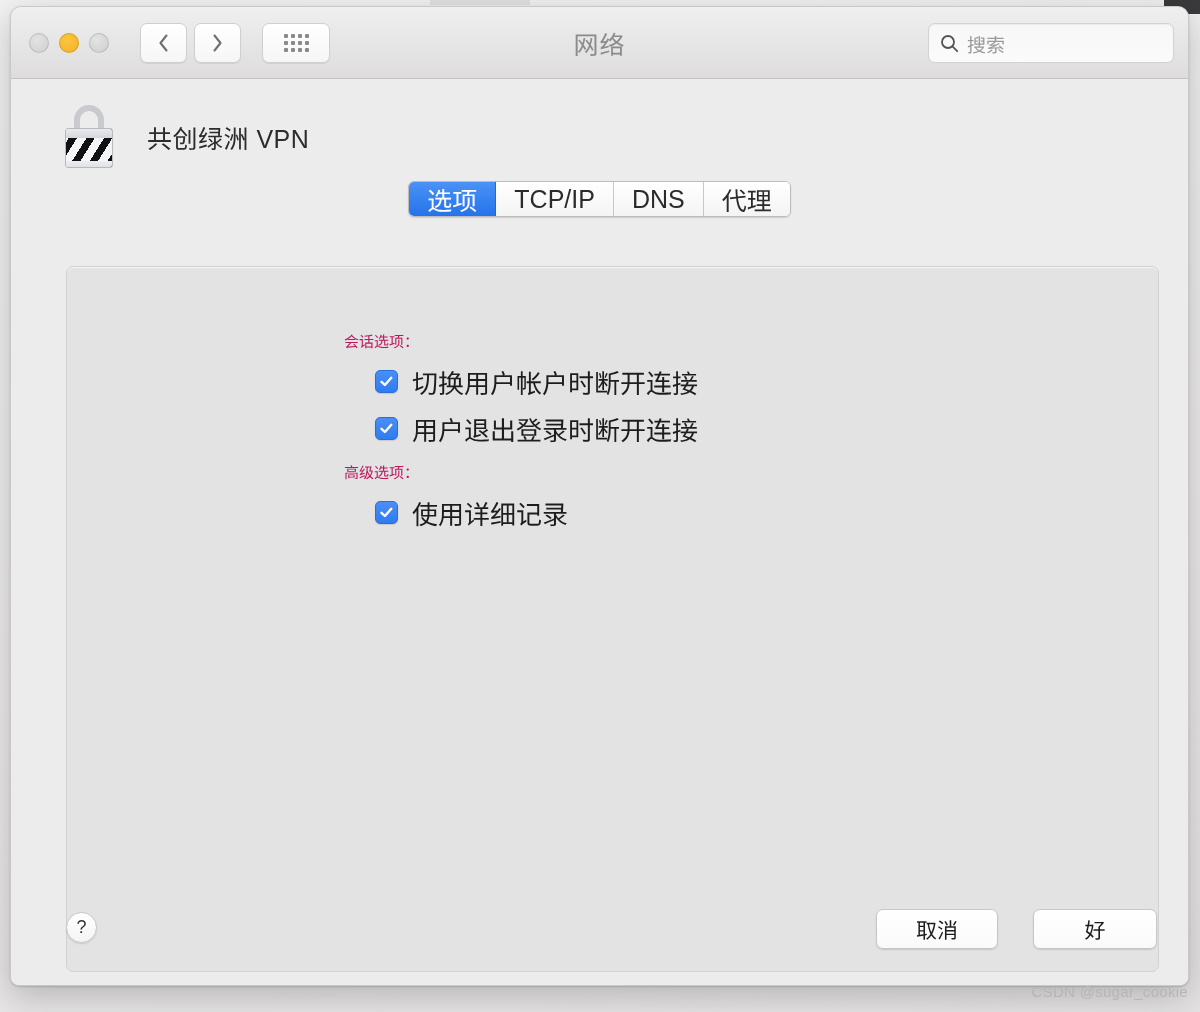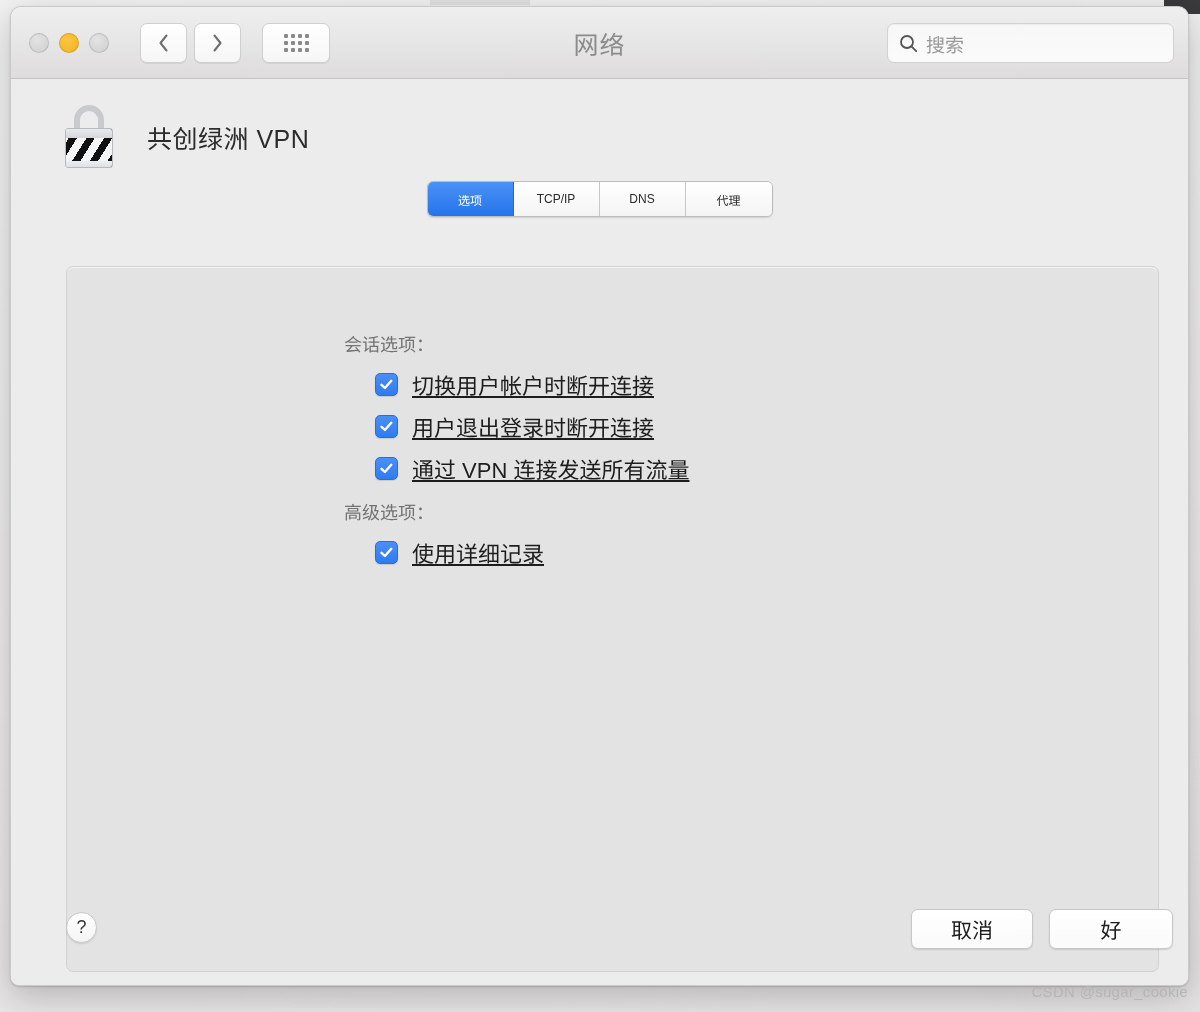--- a/index.html
+++ b/index.html
@@ -96,21 +96,21 @@
     text-align: center;
     font-size: 25px;
     color: #8b8b8b;
     letter-spacing: 1px;
     pointer-events: none;
   }
 
   .searchbox {
     position: absolute;
     right: 14px; top: 16px;
-    width: 287px; height: 40px;
+    width: 246px; height: 40px;
     background: linear-gradient(to bottom, #f7f7f7, #fbfbfb);
     border: 1px solid #d3d1d1;
     border-radius: 7px;
     display: flex; align-items: center;
     padding: 0 11px;
     box-shadow: inset 0 1px 1px rgba(0,0,0,.04);
   }
   .search-ico { width: 19px; height: 19px; margin-right: 8px; flex: none; }
   .search-ico circle { fill: none; stroke: #545454; stroke-width: 1.8; }
   .search-ico line { stroke: #545454; stroke-width: 1.8; stroke-linecap: round; }
@@ -177,21 +177,21 @@
     display: flex;
     border: 1px solid #bcbcbc;
     border-radius: 6px;
     overflow: hidden;
     box-shadow: 0 1px 1.5px rgba(0,0,0,.12);
     background: #fff;
     height: 36px;
   }
   .tab {
     display: flex; align-items: center; justify-content: center;
-    font-size: 12px;
+    font-size: 25px;
     color: #2b2b2b;
     padding: 0 18px;
     background: linear-gradient(to bottom, #ffffff, #f4f4f4);
     border-right: 1px solid #c8c8c8;
     cursor: default;
     min-width: 86px;
   }
   .tab:last-child { border-right: none; }
   .tab.active {
     background: linear-gradient(to bottom, #4a92f5 0%, #2573ec 100%);
@@ -205,43 +205,43 @@
     left: 55px; top: 187px;
     width: 1093px; height: 706px;
     background: #e3e3e3;
     border: 1px solid #d2d2d2;
     border-radius: 7px;
     box-shadow: inset 0 1px 0 rgba(255,255,255,.65);
   }
 
   .opts { padding: 63px 0 0 277px; }
   .group-label {
-    font-size: 18px;
-    color: #737373;
+    font-size: 15px;
+    color: #be185d;
     margin-bottom: 12px;
   }
   .group-label.second { margin-top: 14px; }
   .cb-row {
     display: flex; align-items: center;
     margin-left: 31px;
     margin-bottom: 10px;
     cursor: default;
   }
   .cb {
     width: 23px; height: 23px; flex: none;
     border-radius: 5px;
     background: linear-gradient(to bottom, #4b8ff6, #2f7bf0);
     border: 1px solid #2a6fd8;
     box-shadow: 0 1px 1px rgba(0,0,0,.12);
     display: flex; align-items: center; justify-content: center;
     margin-right: 14px;
   }
   .cb svg { width: 15px; height: 15px; }
   .cb path { stroke: #fff; stroke-width: 2.4; fill: none; stroke-linecap: round; stroke-linejoin: round; }
-  .cb-label { font-size: 22px; color: #1d1d1d; white-space: nowrap; text-decoration: underline; }
+  .cb-label { font-size: 26px; color: #1d1d1d; white-space: nowrap; }
 
   
   .footer {
     position: absolute;
     left: 0; right: 0; bottom: 0;
     height: 86px;
   }
   .help-btn {
     position: absolute;
     left: 55px; top: 12px;
@@ -249,22 +249,22 @@
     border-radius: 50%;
     background: linear-gradient(to bottom, #ffffff, #f4f4f4);
     border: 1px solid #c9c9c9;
     box-shadow: 0 1px 1.5px rgba(0,0,0,.12);
     display: flex; align-items: center; justify-content: center;
     font-size: 18px; color: #333;
     cursor: default;
   }
   .btn-row {
     position: absolute;
-    right: 15px; top: 9px;
-    display: flex; gap: 16px;
+    right: 31px; top: 9px;
+    display: flex; gap: 35px;
   }
   .btn {
     min-width: 122px; height: 40px;
     background: linear-gradient(to bottom, #ffffff, #fafafa);
     border: 1px solid #c7c7c7;
     border-radius: 7px;
     font-size: 21px; color: #1c1c1c;
     display: flex; align-items: center; justify-content: center;
     box-shadow: 0 1px 1.5px rgba(0,0,0,.13);
     cursor: default;
@@ -372,28 +372,20 @@
 
         <div class="cb-row">
           <span class="cb">
             <svg viewBox="0 0 15 15">
                 <path d="M2.5 7.8 L5.9 11 L12.3 3.8"></path>
               </svg>
           </span>
           <span class="cb-label">用户退出登录时断开连接</span>
         </div>
 
-        <div class="cb-row">
-          <span class="cb">
-            <svg viewBox="0 0 15 15">
-                <path d="M2.5 7.8 L5.9 11 L12.3 3.8"></path>
-              </svg>
-          </span>
-          <span class="cb-label">通过 VPN 连接发送所有流量</span>
-        </div>
 
         <div class="group-label second">高级选项：</div>
 
         <div class="cb-row">
           <span class="cb">
             <svg viewBox="0 0 15 15">
                 <path d="M2.5 7.8 L5.9 11 L12.3 3.8"></path>
               </svg>
           </span>
           <span class="cb-label">使用详细记录</span>

